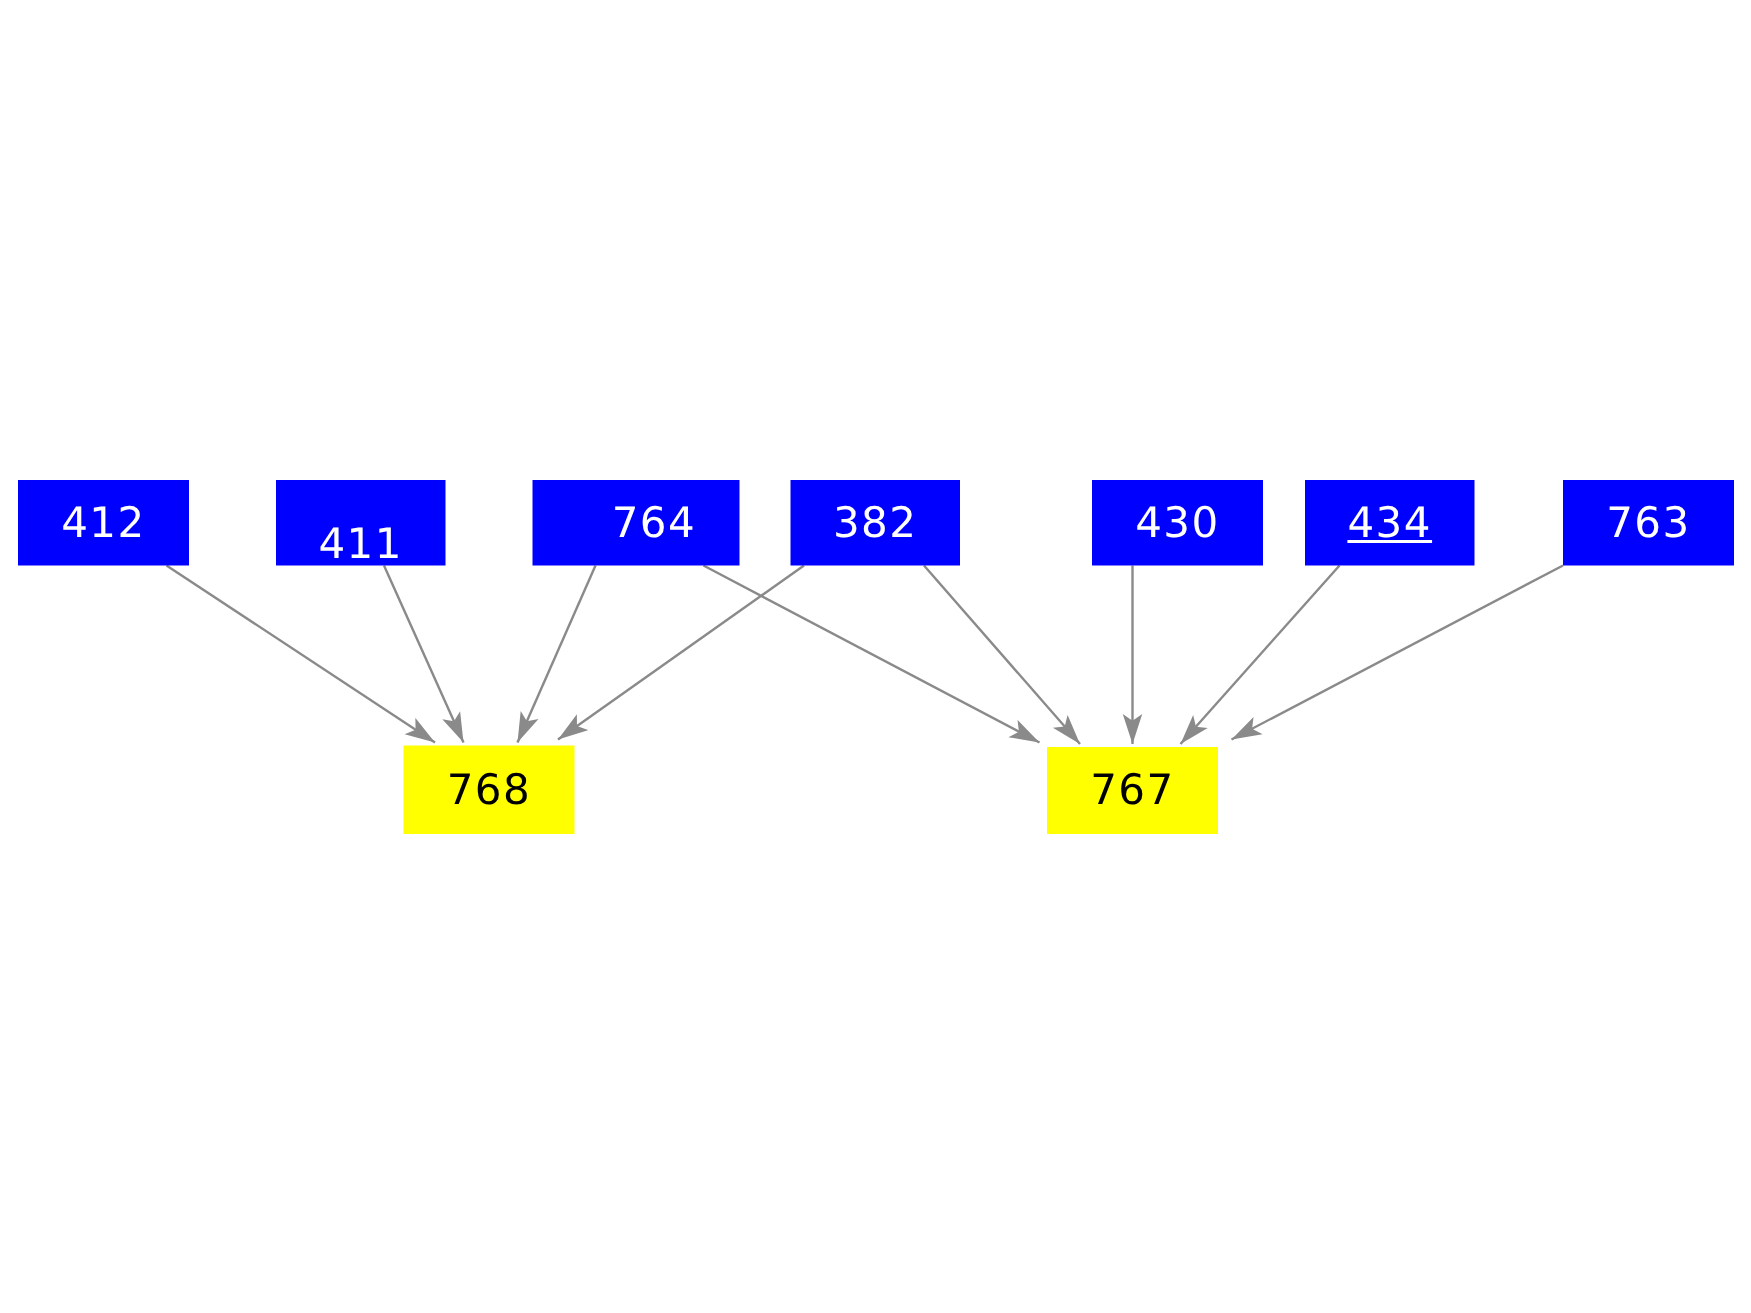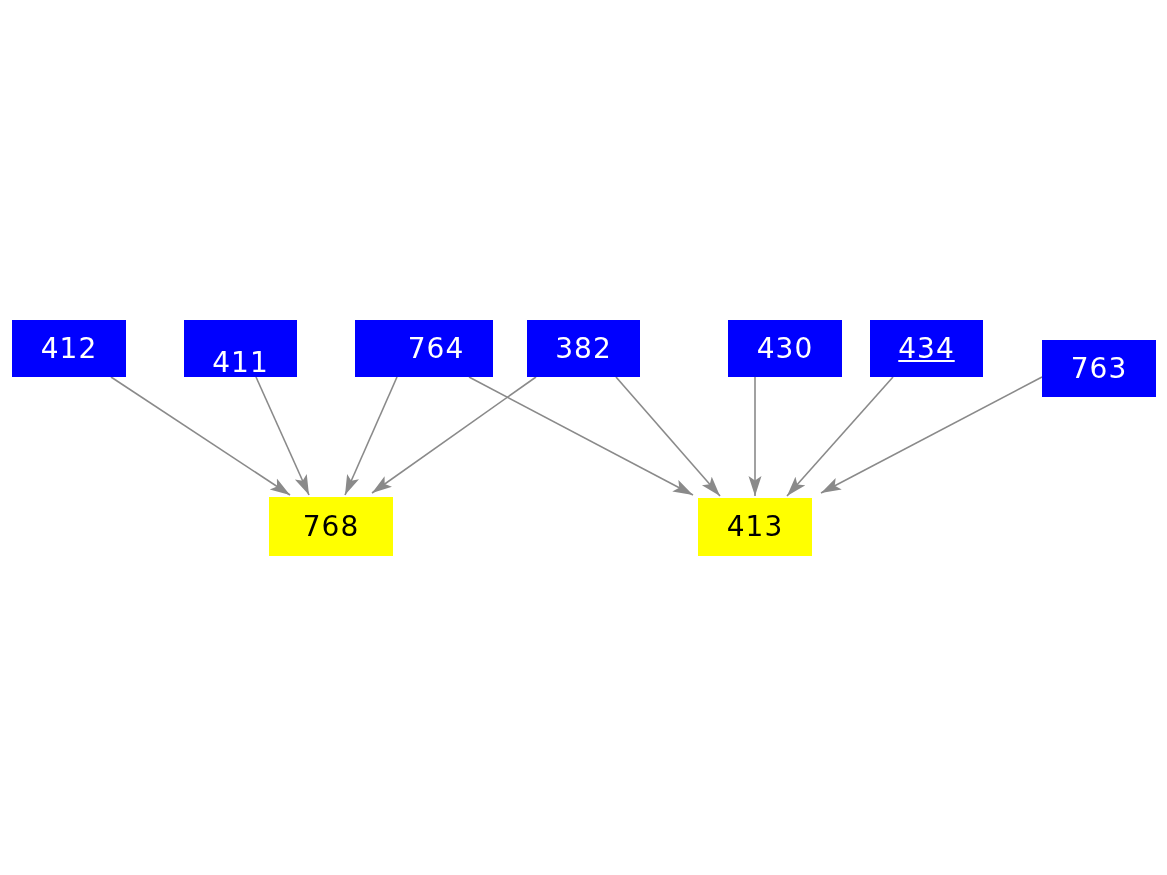--- a/index.html
+++ b/index.html
@@ -73,23 +73,23 @@
       </div>
       <div class="node" style="left: 527px; top: 320px; width: 113px; height: 57px; background: rgb(0, 0, 255); color: rgb(255, 255, 255);">
         <span class="node-label">382</span>
       </div>
       <div class="node" style="left: 728px; top: 320px; width: 114px; height: 57px; background: rgb(0, 0, 255); color: rgb(255, 255, 255); text-align: center;">
         <span class="node-label">430</span>
       </div>
       <div class="node" style="left: 870px; top: 320px; width: 113px; height: 57px; background: rgb(0, 0, 255); color: rgb(255, 255, 255); text-decoration: underline;">
         <span class="node-label">434</span>
       </div>
-      <div class="node" style="left: 1042px; top: 340px; width: 114px; height: 57px; background: rgb(0, 0, 255); color: rgb(255, 255, 255);">
+      <div class="node" style="left: 1042px; top: 320px; width: 114px; height: 57px; background: rgb(0, 0, 255); color: rgb(255, 255, 255);">
         <span class="node-label">763</span>
       </div>
-      <div class="node" style="left: 269px; top: 497px; width: 124px; height: 59px; background: rgb(255, 255, 0); color: rgb(0, 0, 0);">
+      <div class="node" style="left: 269px; top: 497px; width: 114px; height: 59px; background: rgb(255, 255, 0); color: rgb(0, 0, 0);">
         <span class="node-label">768</span>
       </div>
       <div class="node" style="left: 698px; top: 498px; width: 114px; height: 58px; background: rgb(255, 255, 0); color: rgb(0, 0, 0);">
-        <span class="node-label">413</span>
+        <span class="node-label">767</span>
       </div>
     </div>
 </div>
 
 </body></html>

